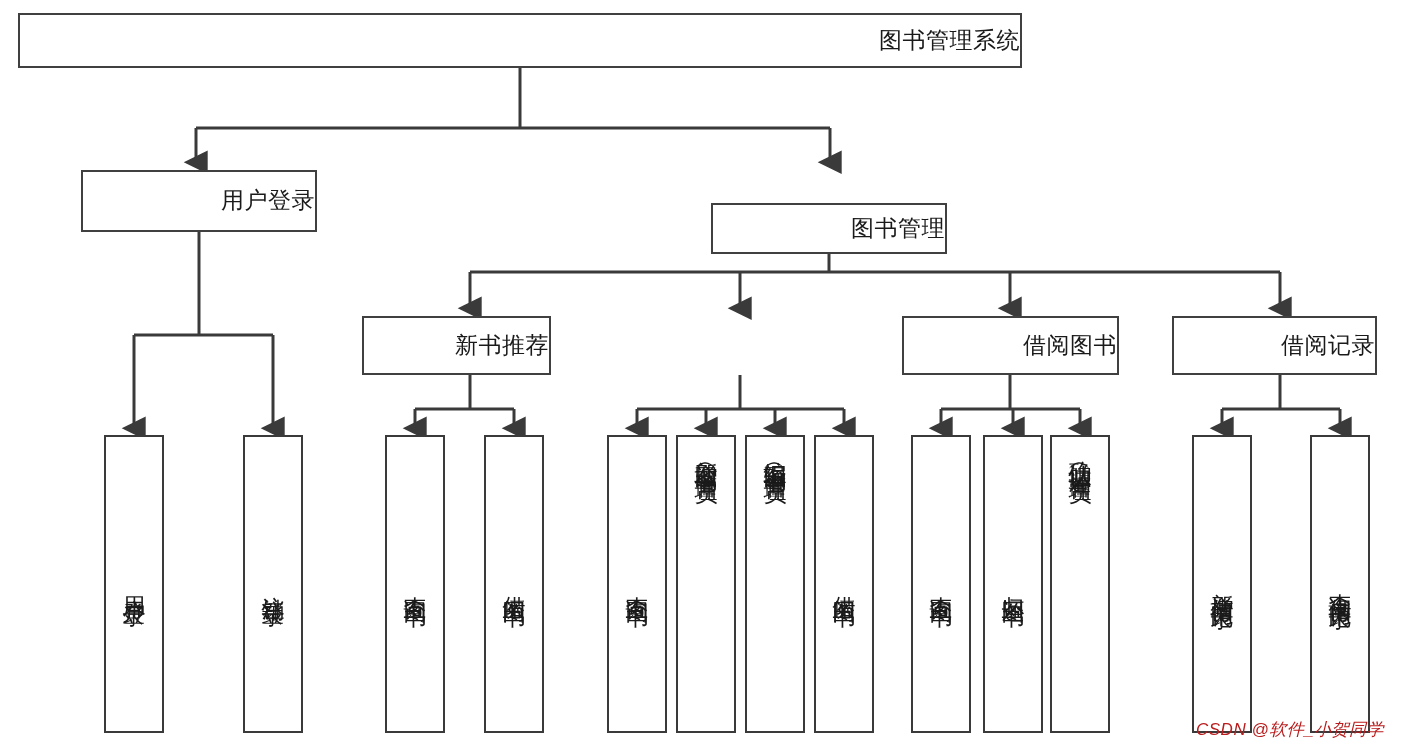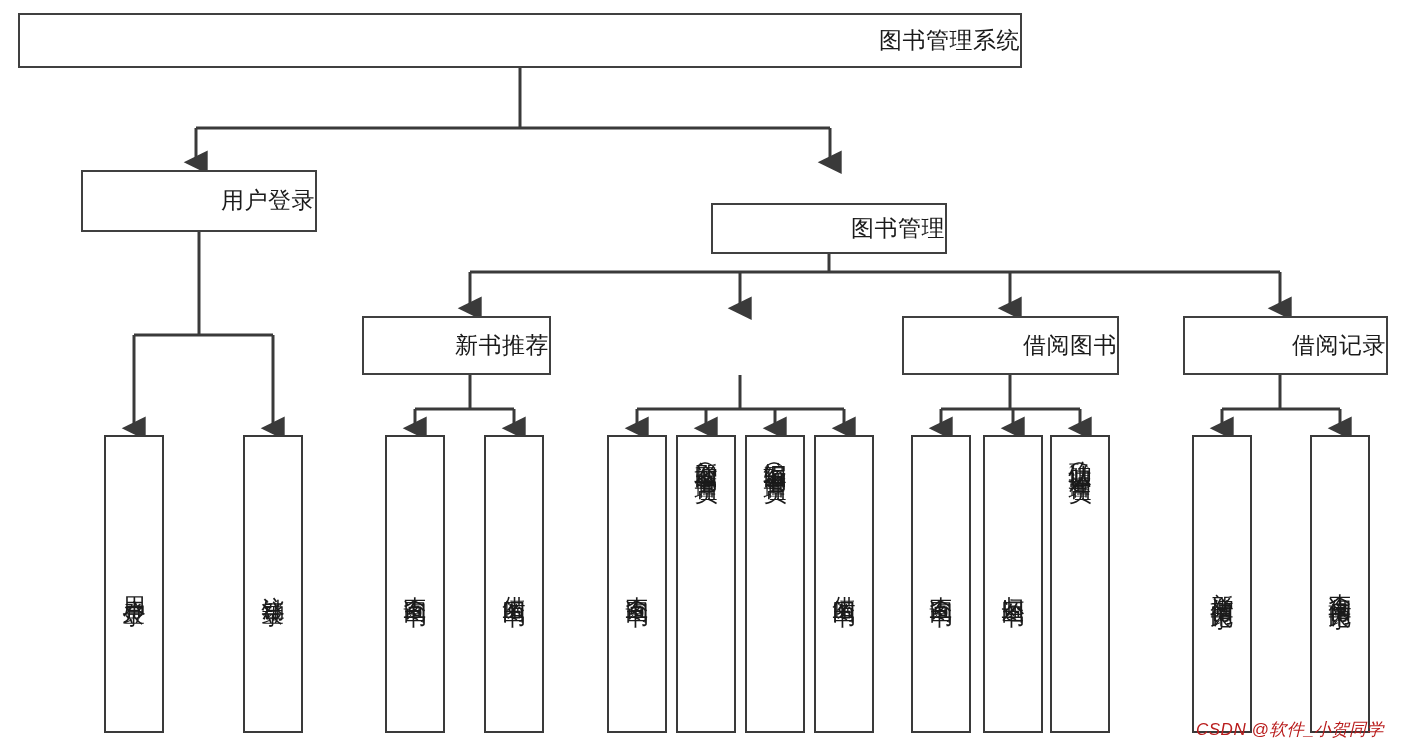--- a/index.html
+++ b/index.html
@@ -140,21 +140,21 @@
   <div class="node-box" style="left:711px; top:170px; width:236px; height:51px;margin-top:33px;">
     <span class="node-label-h">图书管理</span>
   </div>
 
   <div class="node-box" style="left:362px; top:316px; width:189px; height:59px;">
     <span class="node-label-h">新书推荐</span>
   </div>
   <div class="node-box" style="left:902px; top:316px; width:217px; height:59px;">
     <span class="node-label-h">借阅图书</span>
   </div>
-  <div class="node-box" style="left:1172px; top:316px; width:205px; height:59px;margin-left:11px;">
+  <div class="node-box" style="left:1172px; top:316px; width:205px; height:59px;">
     <span class="node-label-h">借阅记录</span>
   </div>
 
   <div class="leaf-box align-middle" style="left:104px; top:435px; width:60px; height:298px;">
     <span class="node-label-v">用户登录</span>
   </div>
   <div class="leaf-box align-middle" style="left:243px; top:435px; width:60px; height:298px;">
     <span class="node-label-v">注销登录</span>
   </div>
 

